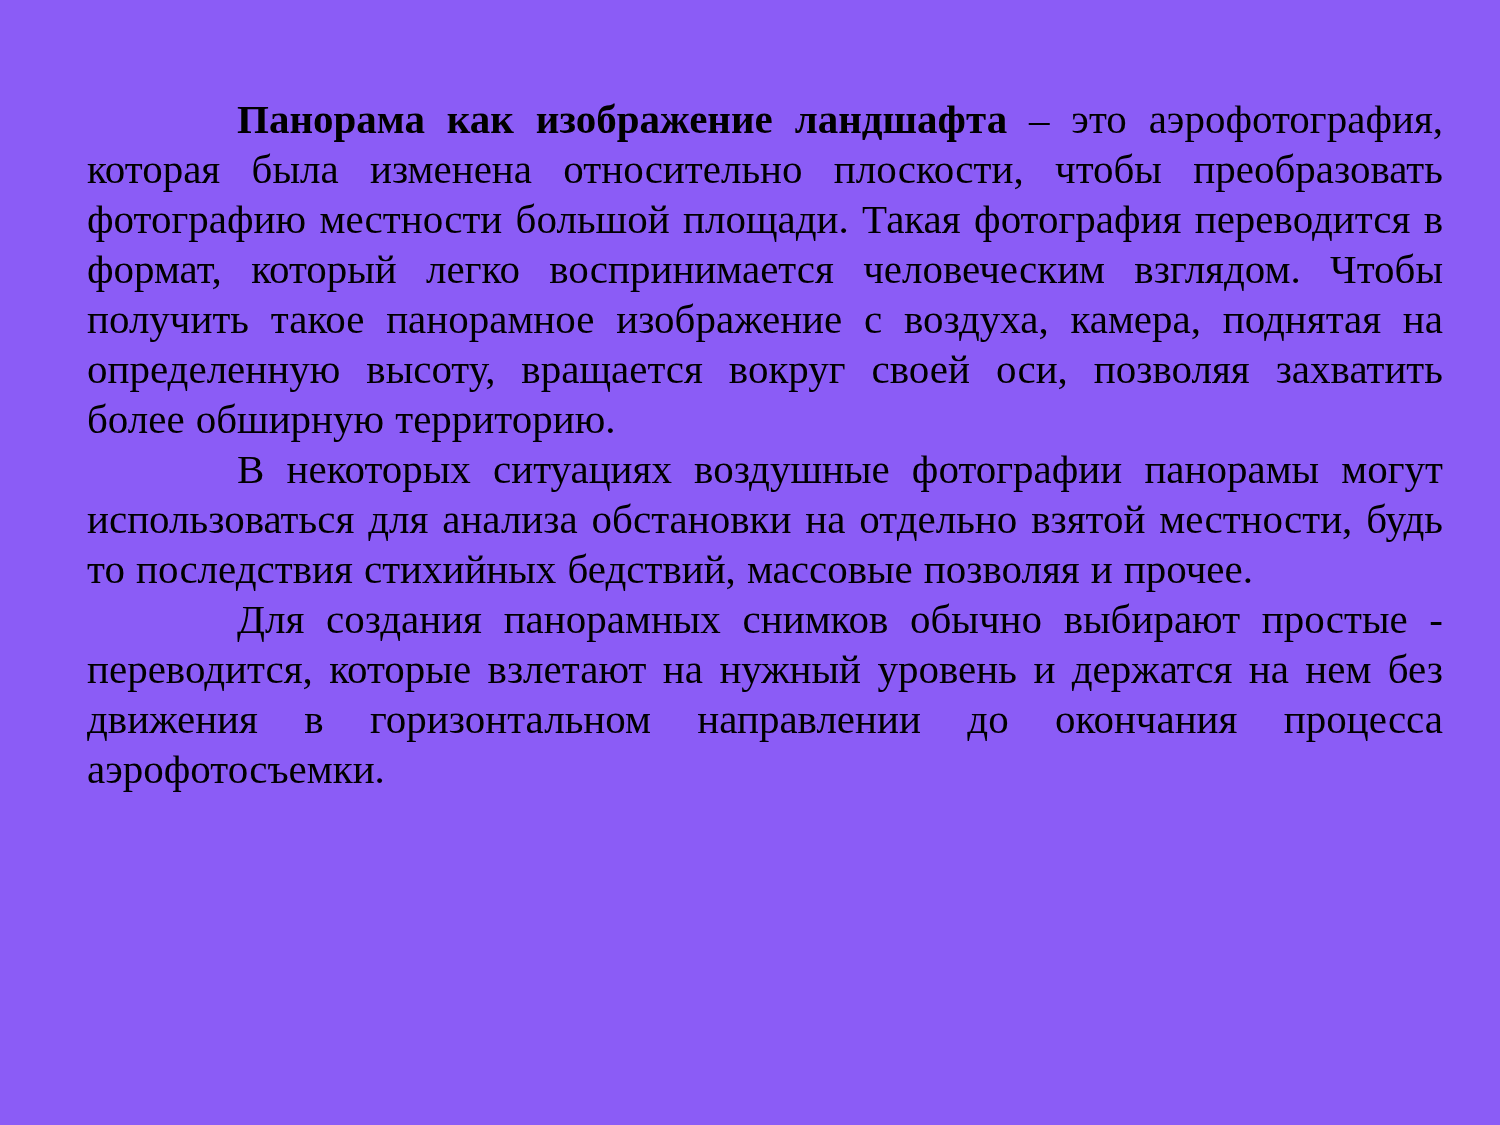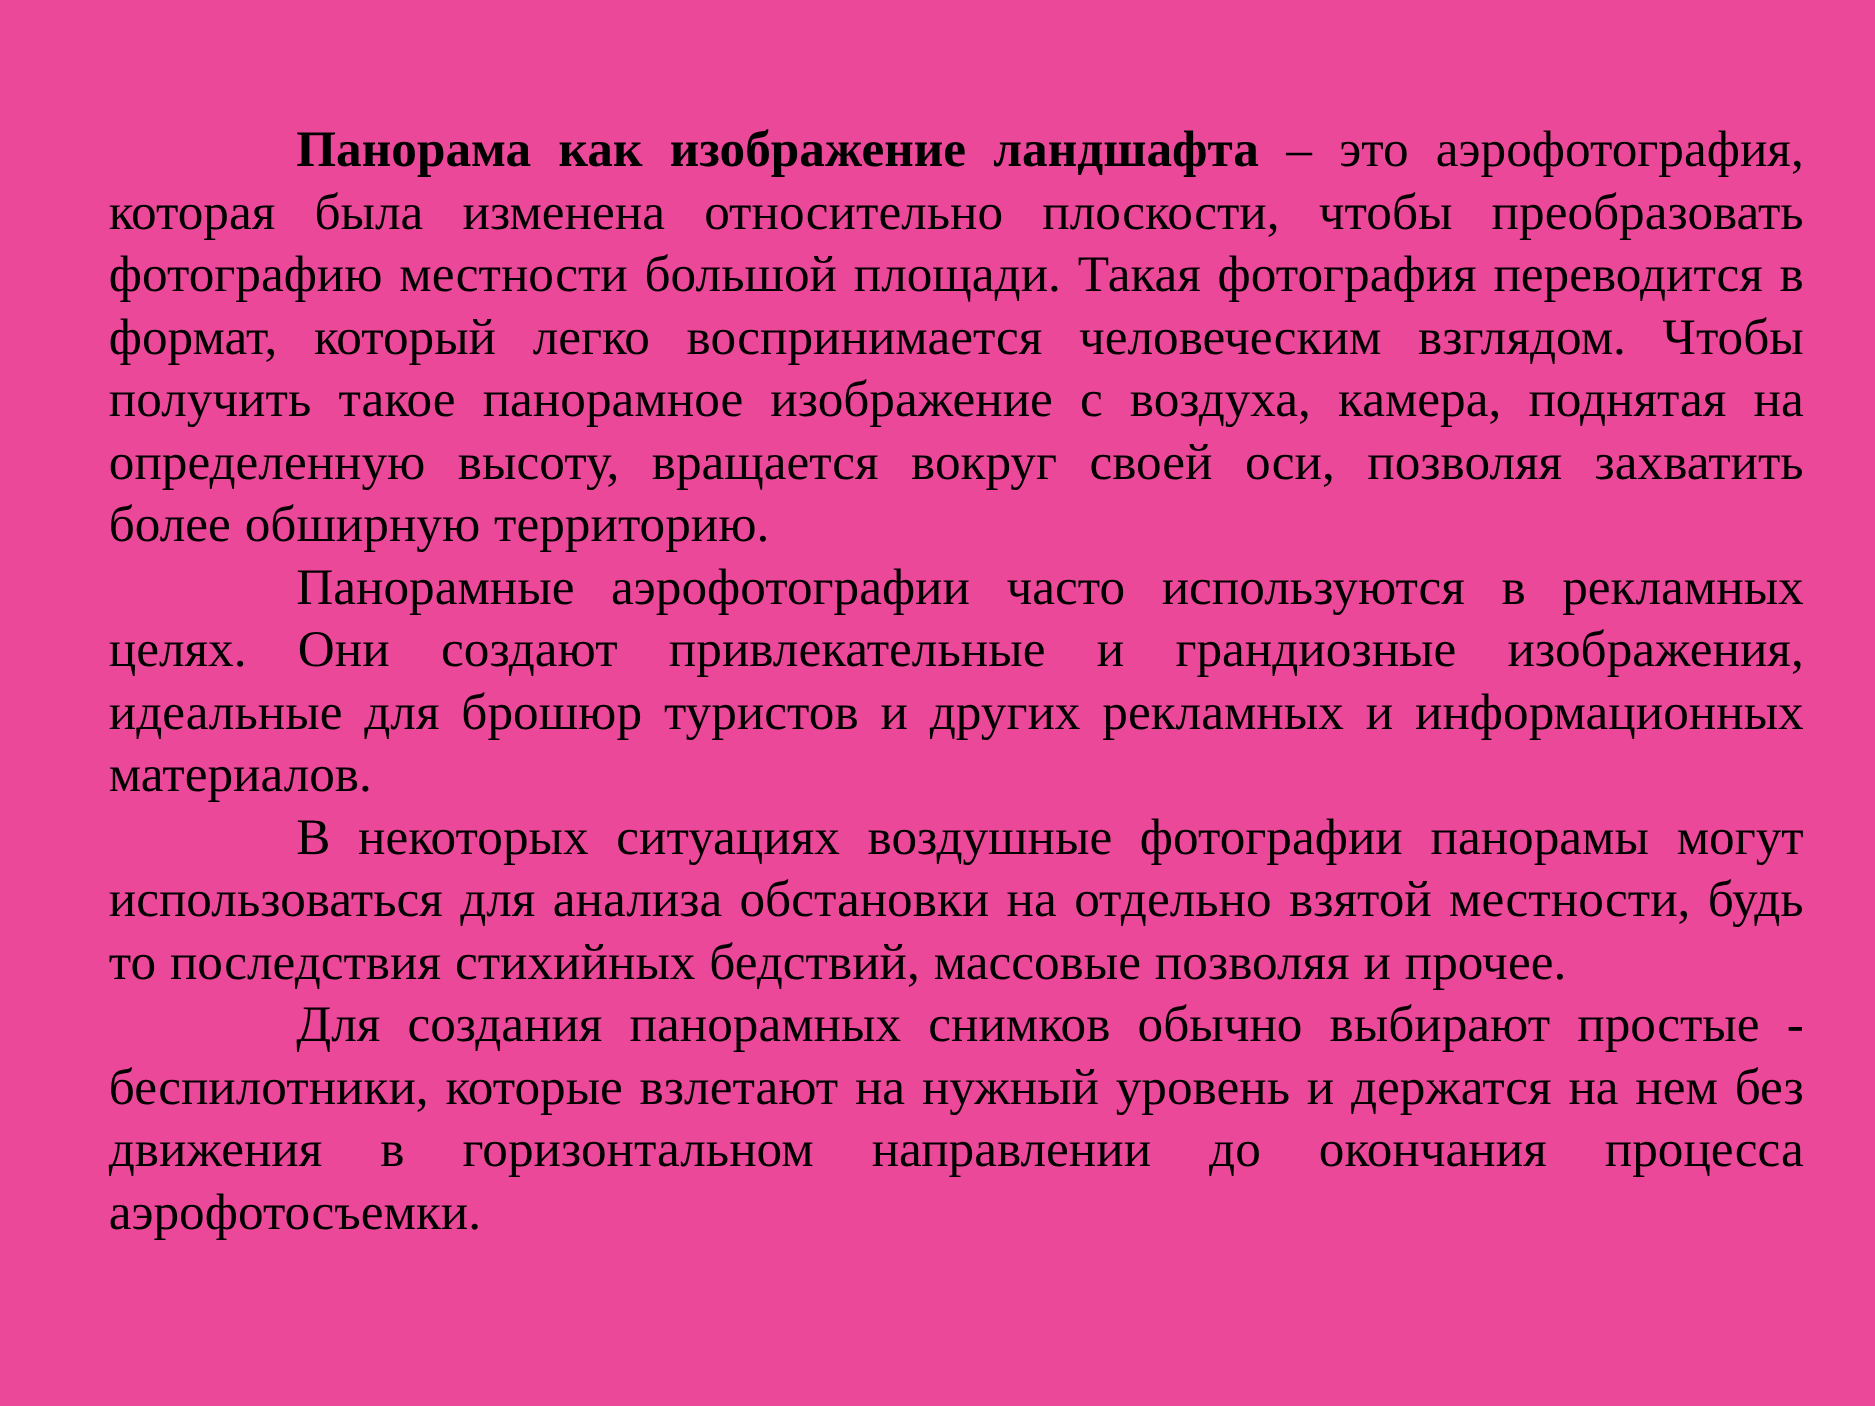--- a/index.html
+++ b/index.html
@@ -10,21 +10,21 @@
   body {
     width: 1500px;
     height: 1125px;
     overflow: hidden;
   }
   .page {
     box-sizing: border-box;
     width: 1500px;
     height: 1125px;
     padding: 94px 57px 0 87px;
-    background: #ec4899;
+    background: #8b5cf6;
   }
   .para {
     margin: 0;
     padding: 0;
     font-family: "Liberation Serif", "DejaVu Serif", serif;
     font-size: 41px;
     line-height: 50px;
     color: #000000;
     text-align: justify;
     text-indent: 150px;
@@ -33,18 +33,17 @@
   .bold-lead {
     font-weight: bold;
   }
 </style>
 </head>
 <body>
 
 <div class="page">
   <p class="para"><span class="bold-lead">Панорама как изображение ландшафта</span><span> – это аэрофотография, которая была изменена относительно плоскости, чтобы преобразовать фотографию местности большой площади. Такая фотография переводится в формат, который легко воспринимается человеческим взглядом. Чтобы получить такое панорамное изображение с воздуха, камера, поднятая на определенную высоту, вращается вокруг своей оси, позволяя захватить более обширную территорию.</span></p>
 
-  <p class="para">Панорамные аэрофотографии часто используются в рекламных целях. Они создают привлекательные и грандиозные изображения, идеальные для брошюр туристов и других рекламных и информационных материалов.</p>
 
   <p class="para">В некоторых ситуациях воздушные фотографии панорамы могут использоваться для анализа обстановки на отдельно взятой местности, будь то последствия стихийных бедствий, массовые позволяя и прочее.</p>
 
-  <p class="para">Для создания панорамных снимков обычно выбирают простые - беспилотники, которые взлетают на нужный уровень и держатся на нем без движения в горизонтальном направлении до окончания процесса аэрофотосъемки.</p>
+  <p class="para">Для создания панорамных снимков обычно выбирают простые - переводится, которые взлетают на нужный уровень и держатся на нем без движения в горизонтальном направлении до окончания процесса аэрофотосъемки.</p>
 </div>
 
 </body></html>

